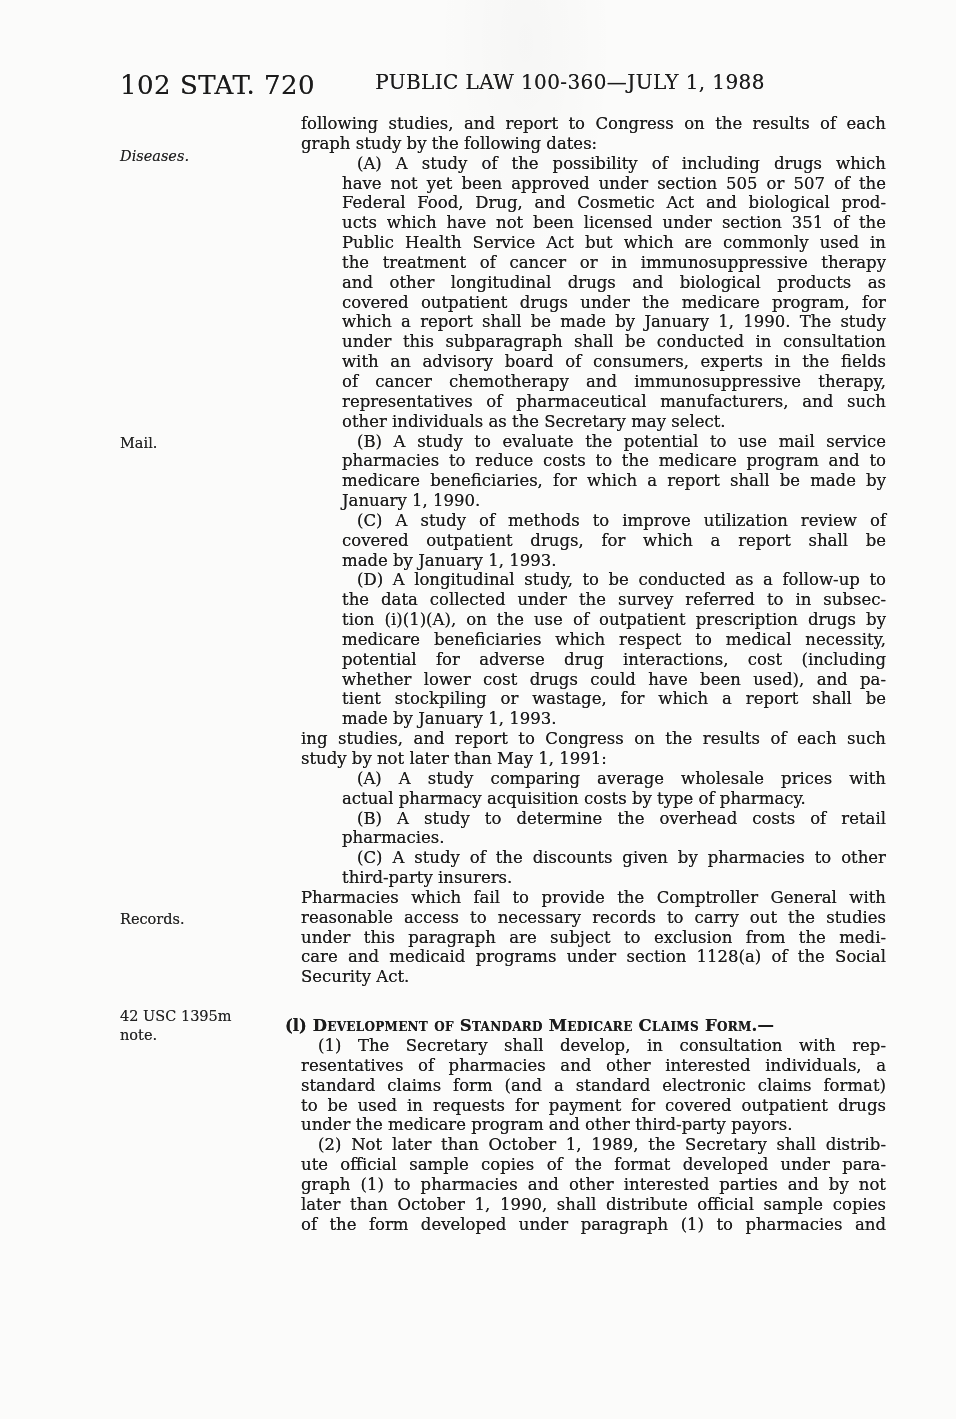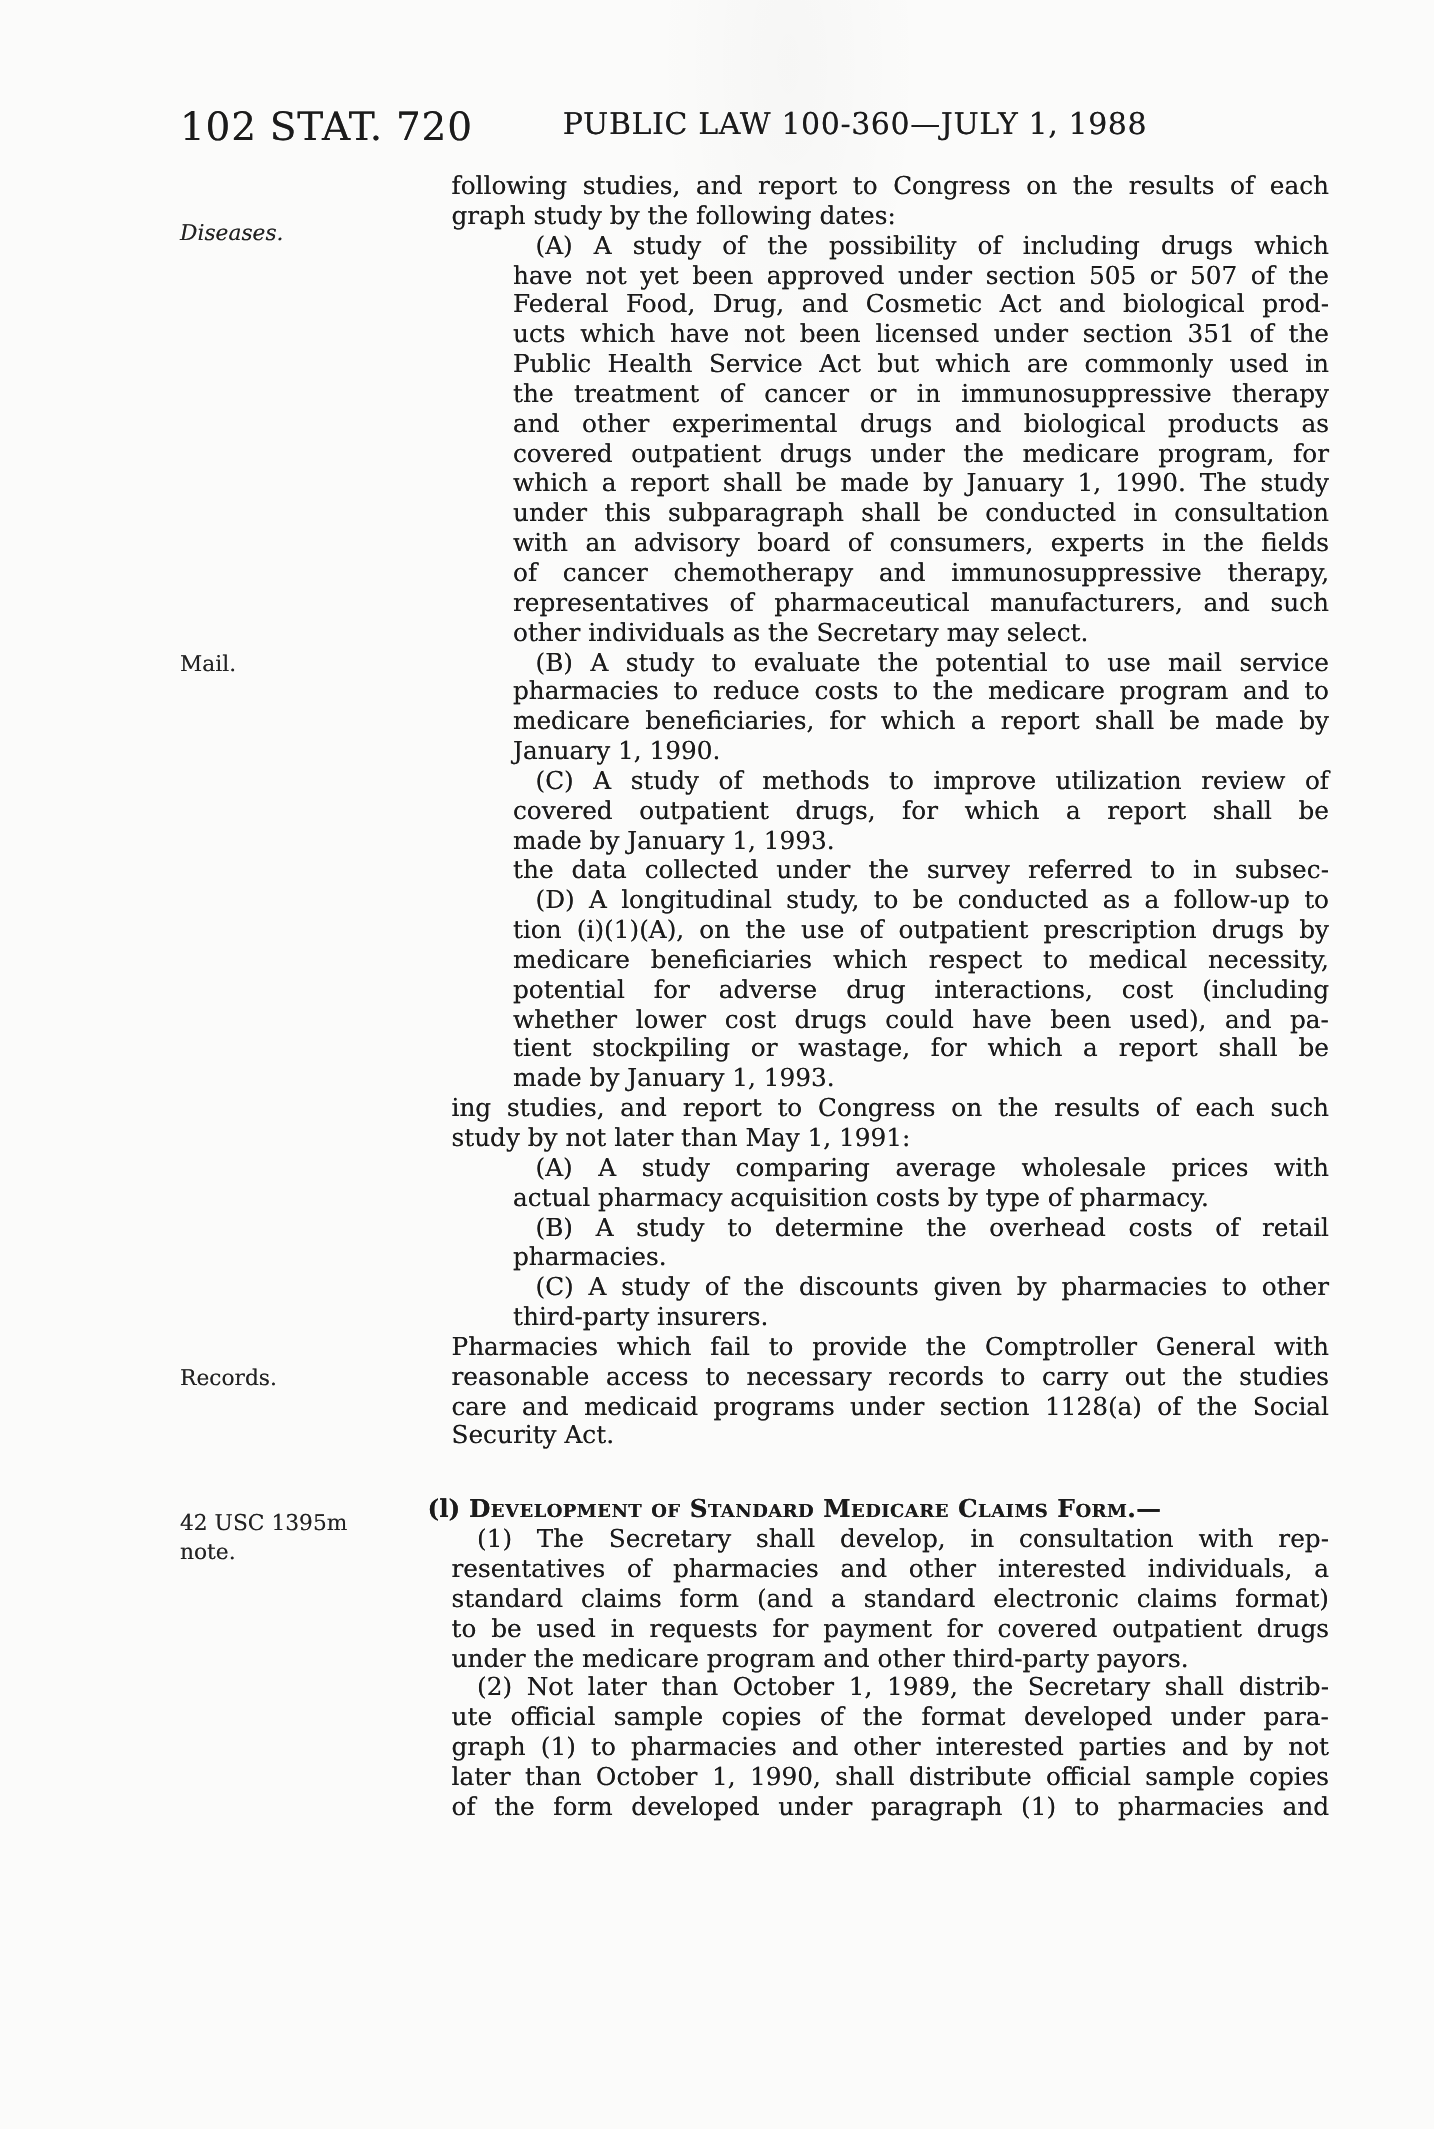--- a/index.html
+++ b/index.html
@@ -82,43 +82,43 @@
         <div class="line">following studies, and report to Congress on the results of each</div>
         <div class="line last">graph study by the following dates:</div>
       </div>
       <div class="para indent-sub">
         <div class="line first">(A) A study of the possibility of including drugs which</div>
         <div class="line">have not yet been approved under section 505 or 507 of the</div>
         <div class="line">Federal Food, Drug, and Cosmetic Act and biological prod-</div>
         <div class="line">ucts which have not been licensed under section 351 of the</div>
         <div class="line">Public Health Service Act but which are commonly used in</div>
         <div class="line">the treatment of cancer or in immunosuppressive therapy</div>
-        <div class="line">and other experimental drugs and biological products as</div>
+        <div class="line">and other longitudinal drugs and biological products as</div>
         <div class="line">covered outpatient drugs under the medicare program, for</div>
         <div class="line">which a report shall be made by January 1, 1990. The study</div>
         <div class="line">under this subparagraph shall be conducted in consultation</div>
         <div class="line">with an advisory board of consumers, experts in the fields</div>
         <div class="line">of cancer chemotherapy and immunosuppressive therapy,</div>
         <div class="line">representatives of pharmaceutical manufacturers, and such</div>
         <div class="line last">other individuals as the Secretary may select.</div>
       </div>
       <div class="para indent-sub">
         <div class="line first">(B) A study to evaluate the potential to use mail service</div>
         <div class="line">pharmacies to reduce costs to the medicare program and to</div>
         <div class="line">medicare beneficiaries, for which a report shall be made by</div>
         <div class="line last">January 1, 1990.</div>
       </div>
       <div class="para indent-sub">
         <div class="line first">(C) A study of methods to improve utilization review of</div>
         <div class="line">covered outpatient drugs, for which a report shall be</div>
         <div class="line last">made by January 1, 1993.</div>
       </div>
       <div class="para indent-sub">
+        <div class="line first">(D) A longitudinal study, to be conducted as a follow-up to</div>
         <div class="line">the data collected under the survey referred to in subsec-</div>
-        <div class="line first">(D) A longitudinal study, to be conducted as a follow-up to</div>
         <div class="line">tion (i)(1)(A), on the use of outpatient prescription drugs by</div>
         <div class="line">medicare beneficiaries which respect to medical necessity,</div>
         <div class="line">potential for adverse drug interactions, cost (including</div>
         <div class="line">whether lower cost drugs could have been used), and pa-</div>
         <div class="line">tient stockpiling or wastage, for which a report shall be</div>
         <div class="line last">made by January 1, 1993.</div>
       </div>
       <div class="para indent-base">
         <div class="line">ing studies, and report to Congress on the results of each such</div>
         <div class="line last">study by not later than May 1, 1991:</div>
@@ -131,20 +131,21 @@
         <div class="line first">(B) A study to determine the overhead costs of retail</div>
         <div class="line last">pharmacies.</div>
       </div>
       <div class="para indent-sub">
         <div class="line first">(C) A study of the discounts given by pharmacies to other</div>
         <div class="line last">third-party insurers.</div>
       </div>
       <div class="para indent-base">
         <div class="line">Pharmacies which fail to provide the Comptroller General with</div>
         <div class="line">reasonable access to necessary records to carry out the studies</div>
+        <div class="line">under this paragraph are subject to exclusion from the medi-</div>
         <div class="line">care and medicaid programs under section 1128(a) of the Social</div>
         <div class="line last">Security Act.</div>
       </div>
       <div class="para indent-base heading">
         <div class="line last"><span>(l) </span><span class="smallcaps">Development of Standard Medicare Claims Form.—</span></div>
       </div>
       <div class="para indent-base">
         <div class="line first">(1) The Secretary shall develop, in consultation with rep-</div>
         <div class="line">resentatives of pharmacies and other interested individuals, a</div>
         <div class="line">standard claims form (and a standard electronic claims format)</div>

